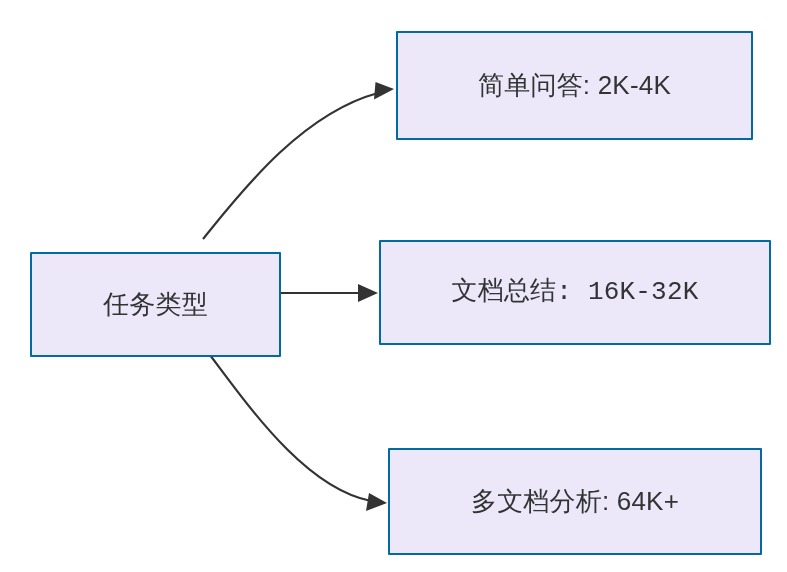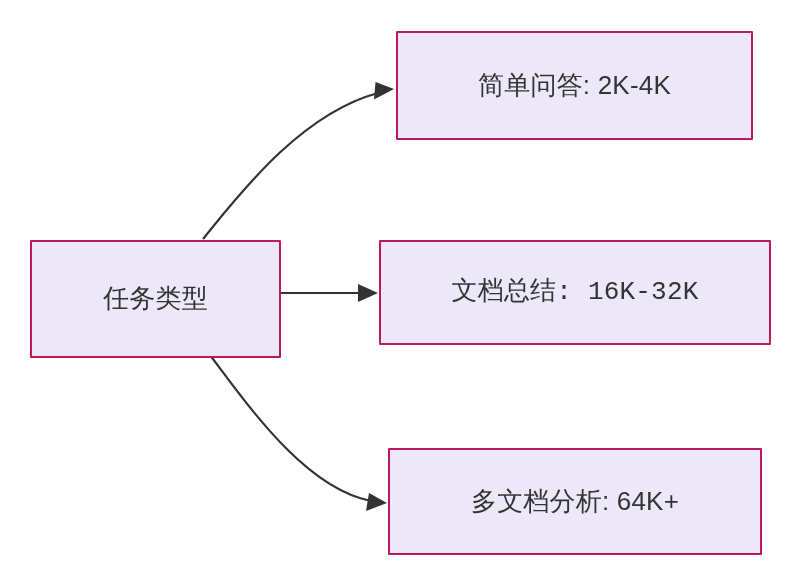--- a/index.html
+++ b/index.html
@@ -29,38 +29,38 @@
     top: 0;
     width: 787px;
     height: 572px;
     overflow: visible;
   }
 
   .flow-node {
     position: absolute;
     box-sizing: border-box;
     background: #ece8fa;
-    border: 2px solid #be185d;
+    border: 2px solid #0369a1;
     border-radius: 1px;
     display: flex;
     align-items: center;
     justify-content: center;
   }
 
   .node-label {
     color: #333333;
     font-size: 26px;
     line-height: 1.2;
     white-space: nowrap;
     letter-spacing: 0.2px;
     text-align: center;
   }
 
   
-  #node-source   { left: 30px;  top: 240px; width: 251px; height: 118px; }
+  #node-source   { left: 30px;  top: 252px; width: 251px; height: 105px; }
   #node-simple   { left: 396px; top: 31px;  width: 357px; height: 109px; }
   #node-doc      { left: 379px; top: 240px; width: 392px; height: 105px; font-family: Liberation Mono, monospace; }
   #node-multidoc { left: 388px; top: 448px; width: 374px; height: 107px; }
 
   .edge-path {
     fill: none;
     stroke: #333333;
     stroke-width: 2.2;
   }
   .arrow-head {

